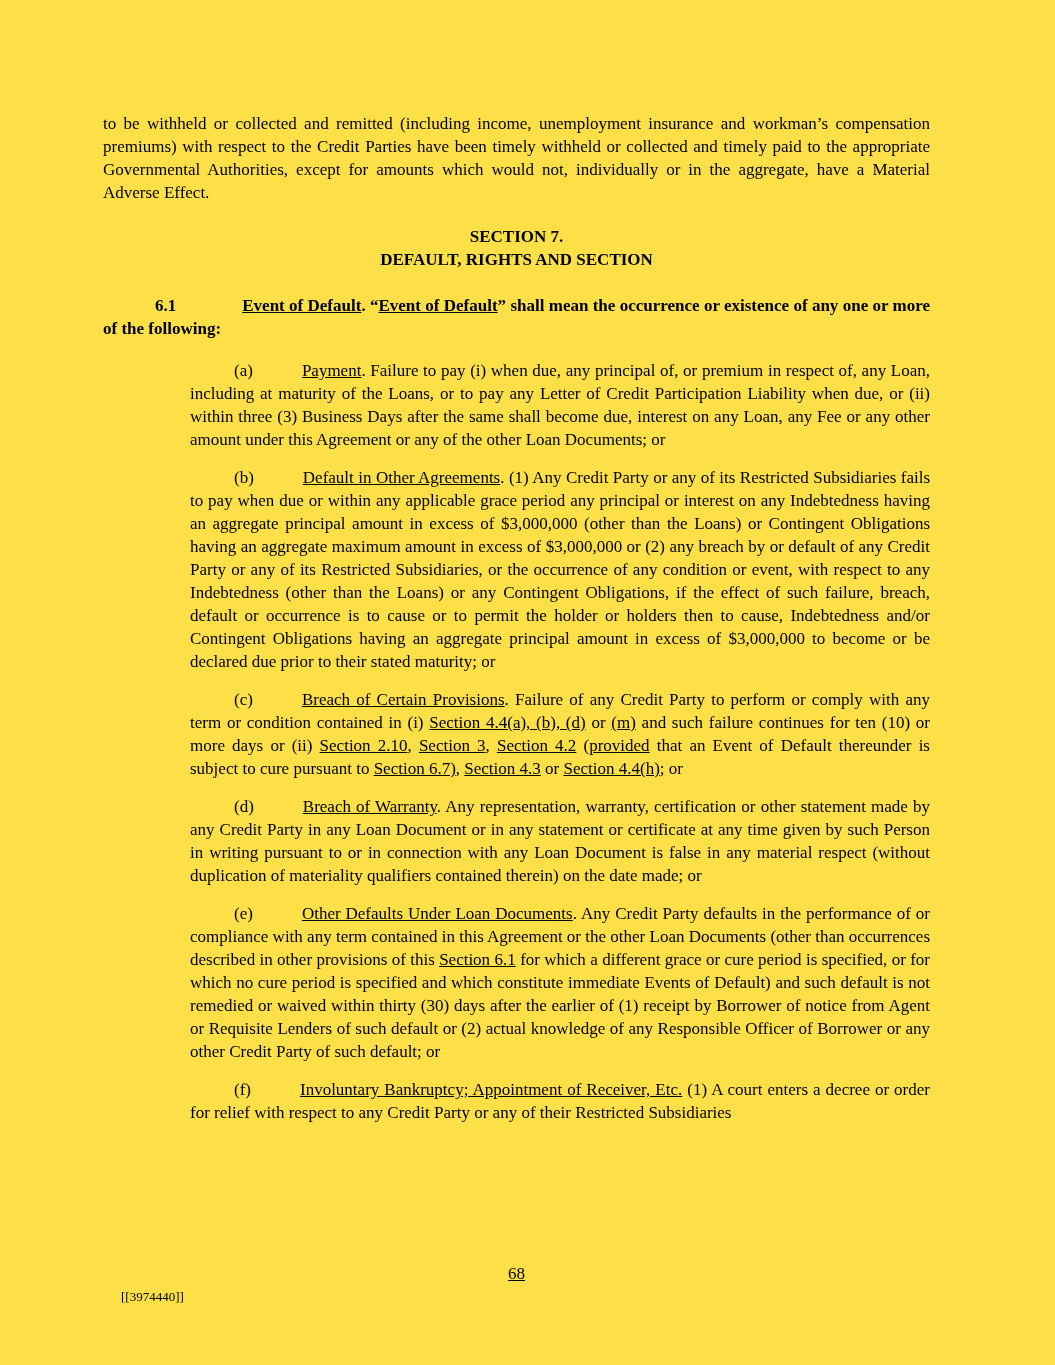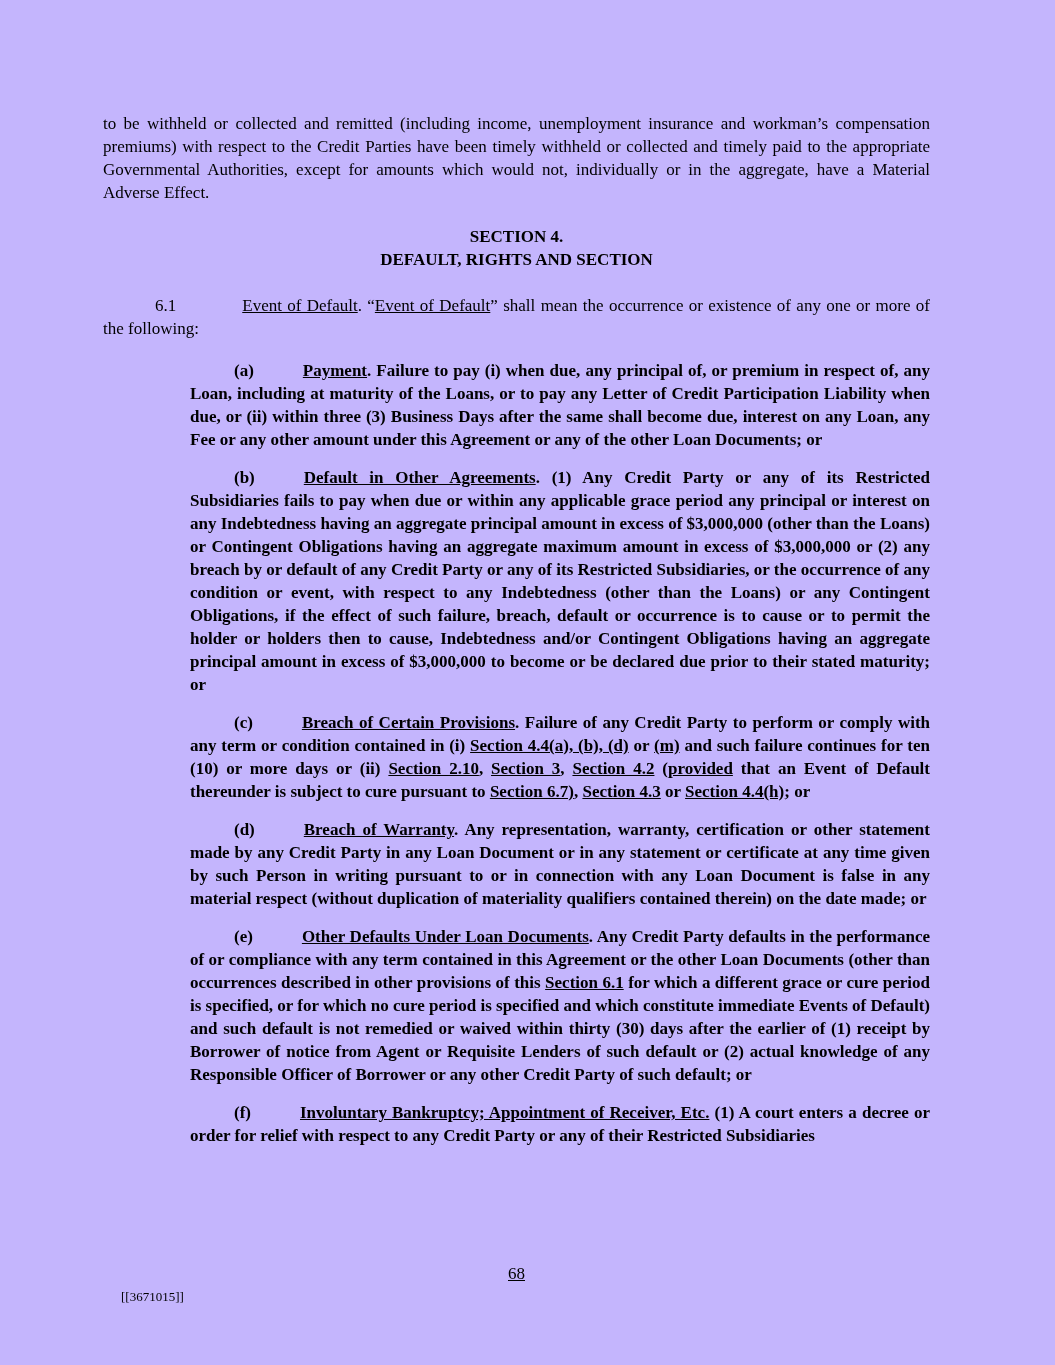--- a/index.html
+++ b/index.html
@@ -4,21 +4,21 @@
 <style>
   html, body {
     margin: 0;
     padding: 0;
     background: #ffffff;
   }
   .page {
     position: relative;
     width: 1055px;
     height: 1365px;
-    background: #c4b5fd;
+    background: #fde047;
     color: #000000;
     font-family: "Liberation Serif", "DejaVu Serif", serif;
     overflow: hidden;
   }
   .content {
     position: absolute;
     left: 103px;
     top: 112px;
     width: 827px;
   }
@@ -34,26 +34,26 @@
   .heading {
     font-size: 17px;
     line-height: 23px;
     font-weight: bold;
     text-align: center;
     margin: 0 0 23px 0;
   }
   .h61 {
     text-indent: 52px;
     margin-bottom: 19px;
+    font-weight: bold;
   }
   .sub {
     margin-left: 87px;
     text-indent: 44px;
     margin-bottom: 15px;
-    font-weight: bold;
   }
   .sub:last-of-type { margin-bottom: 16px; }
   .u { text-decoration: underline; }
   .tab { display: inline-block; }
   .h61 .tab { width: 66px; }
   .sub .tab { width: 49px; }
   .page-number {
     position: absolute;
     left: 103px;
     top: 1262px;
@@ -73,21 +73,21 @@
 </style>
 </head>
 <body>
 
 <div class="page">
   <div class="content">
 
     <p class="para intro"><span>to be withheld or collected and remitted (including income, unemployment insurance and workman’s compensation premiums) with respect to the Credit Parties have been timely withheld or collected and timely paid to the appropriate Governmental Authorities, except for amounts which would not, individually or in the aggregate, have a Material Adverse Effect.</span></p>
 
     <div class="heading">
-      <div>SECTION 4.</div>
+      <div>SECTION 7.</div>
       <div>DEFAULT, RIGHTS AND SECTION</div>
     </div>
 
     <p class="para h61"><span>6.1</span><span class="tab"></span><span class="u">Event of Default</span><span>. “</span><span class="u">Event of Default</span><span>” shall mean the occurrence or existence of any one or more of the following:</span></p>
 
     <p class="para sub"><span>(a)</span><span class="tab"></span><span class="u">Payment</span><span>. Failure to pay (i) when due, any principal of, or premium in respect of, any Loan, including at maturity of the Loans, or to pay any Letter of Credit Participation Liability when due, or (ii) within three (3) Business Days after the same shall become due, interest on any Loan, any Fee or any other amount under this Agreement or any of the other Loan Documents; or</span></p>
 
     <p class="para sub"><span>(b)</span><span class="tab"></span><span class="u">Default in Other Agreements</span><span>. (1) Any Credit Party or any of its Restricted Subsidiaries fails to pay when due or within any applicable grace period any principal or interest on any Indebtedness having an aggregate principal amount in excess of $3,000,000 (other than the Loans) or Contingent Obligations having an aggregate maximum amount in excess of $3,000,000 or (2) any breach by or default of any Credit Party or any of its Restricted Subsidiaries, or the occurrence of any condition or event, with respect to any Indebtedness (other than the Loans) or any Contingent Obligations, if the effect of such failure, breach, default or occurrence is to cause or to permit the holder or holders then to cause, Indebtedness and/or Contingent Obligations having an aggregate principal amount in excess of $3,000,000 to become or be declared due prior to their stated maturity; or</span></p>
 
     <p class="para sub"><span>(c)</span><span class="tab"></span><span class="u">Breach of Certain Provisions</span><span>. Failure of any Credit Party to perform or comply with any term or condition contained in (i) </span><span class="u">Section 4.4(a), (b), (d)</span><span> or </span><span class="u">(m)</span><span> and such failure continues for ten (10) or more days or (ii) </span><span class="u">Section 2.10</span><span>, </span><span class="u">Section 3</span><span>, </span><span class="u">Section 4.2</span><span> (</span><span class="u">provided</span><span> that an Event of Default thereunder is subject to cure pursuant to </span><span class="u">Section 6.7)</span><span>, </span><span class="u">Section 4.3</span><span> or </span><span class="u">Section 4.4(h)</span><span>; or</span></p>
@@ -95,14 +95,14 @@
     <p class="para sub"><span>(d)</span><span class="tab"></span><span class="u">Breach of Warranty</span><span>. Any representation, warranty, certification or other statement made by any Credit Party in any Loan Document or in any statement or certificate at any time given by such Person in writing pursuant to or in connection with any Loan Document is false in any material respect (without duplication of materiality qualifiers contained therein) on the date made; or</span></p>
 
     <p class="para sub"><span>(e)</span><span class="tab"></span><span class="u">Other Defaults Under Loan Documents</span><span>. Any Credit Party defaults in the performance of or compliance with any term contained in this Agreement or the other Loan Documents (other than occurrences described in other provisions of this </span><span class="u">Section 6.1</span><span> for which a different grace or cure period is specified, or for which no cure period is specified and which constitute immediate Events of Default) and such default is not remedied or waived within thirty (30) days after the earlier of (1) receipt by Borrower of notice from Agent or Requisite Lenders of such default or (2) actual knowledge of any Responsible Officer of Borrower or any other Credit Party of such default; or</span></p>
 
     <p class="para sub"><span>(f)</span><span class="tab"></span><span class="u">Involuntary Bankruptcy; Appointment of Receiver, Etc.</span><span> (1) A court enters a decree or order for relief with respect to any Credit Party or any of their Restricted Subsidiaries</span></p>
 
   </div>
 
   <div class="page-number">68</div>
 
-  <div class="doc-id">[[3671015]]</div>
+  <div class="doc-id">[[3974440]]</div>
 </div>
 
 </body></html>

